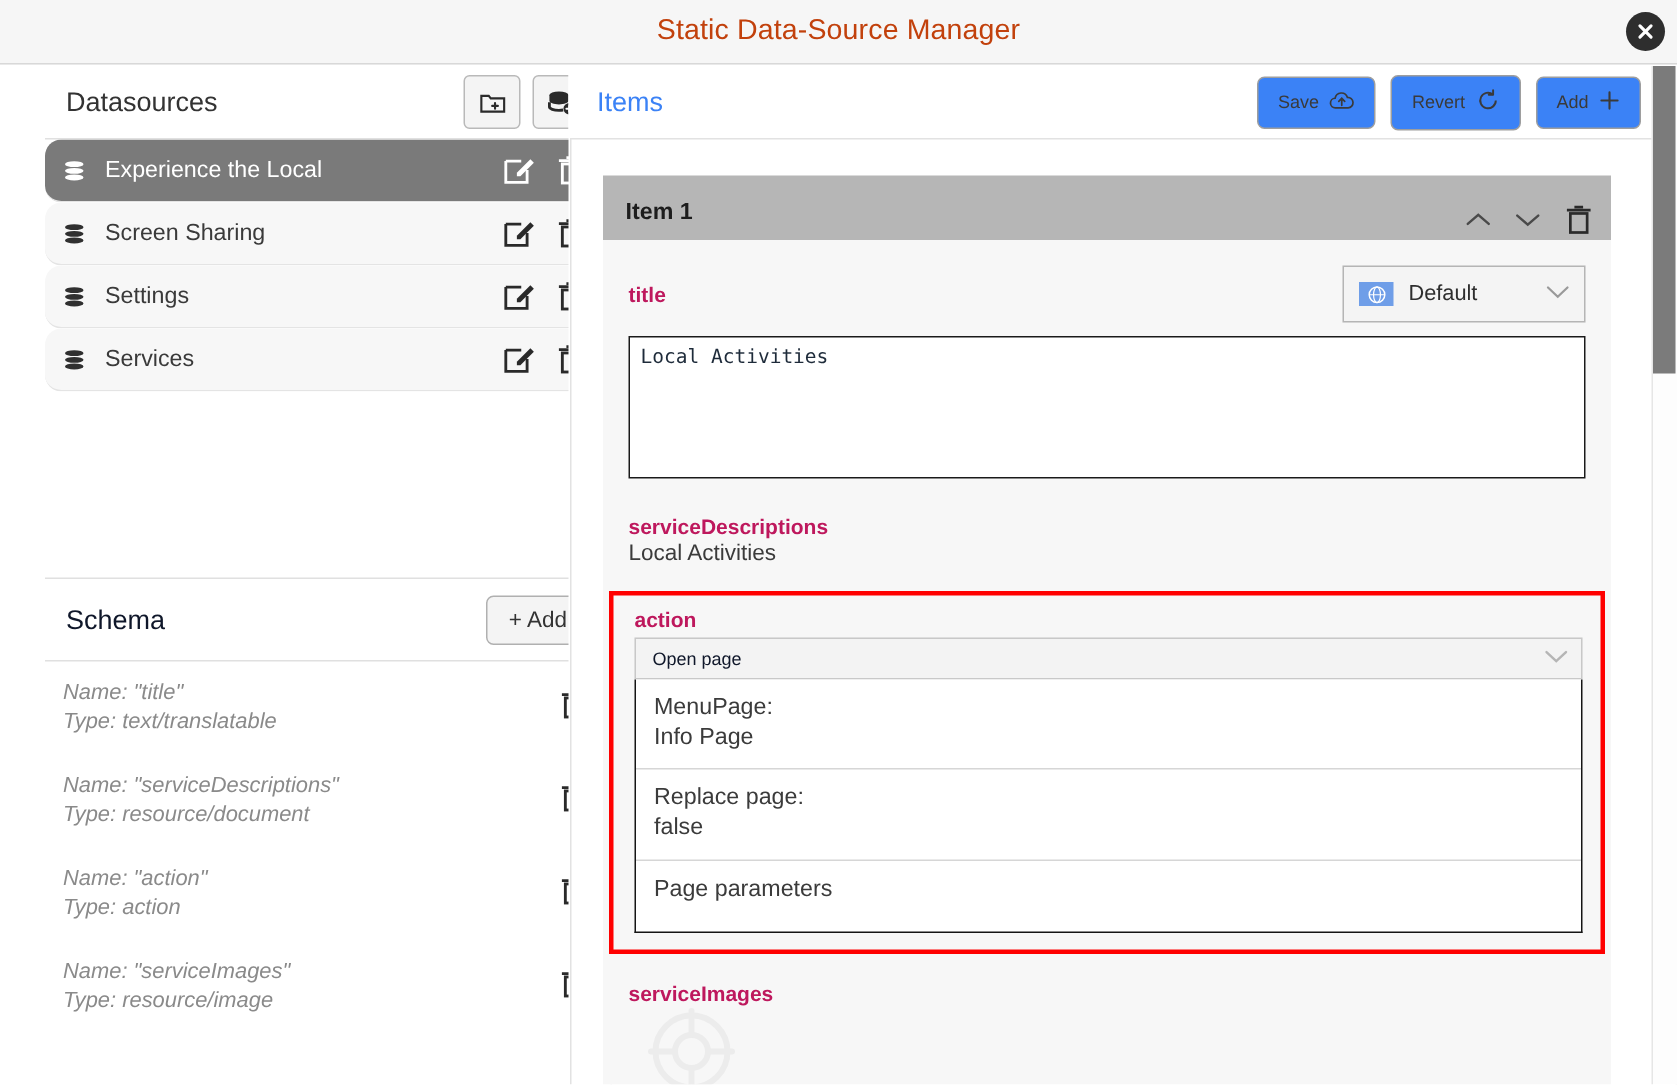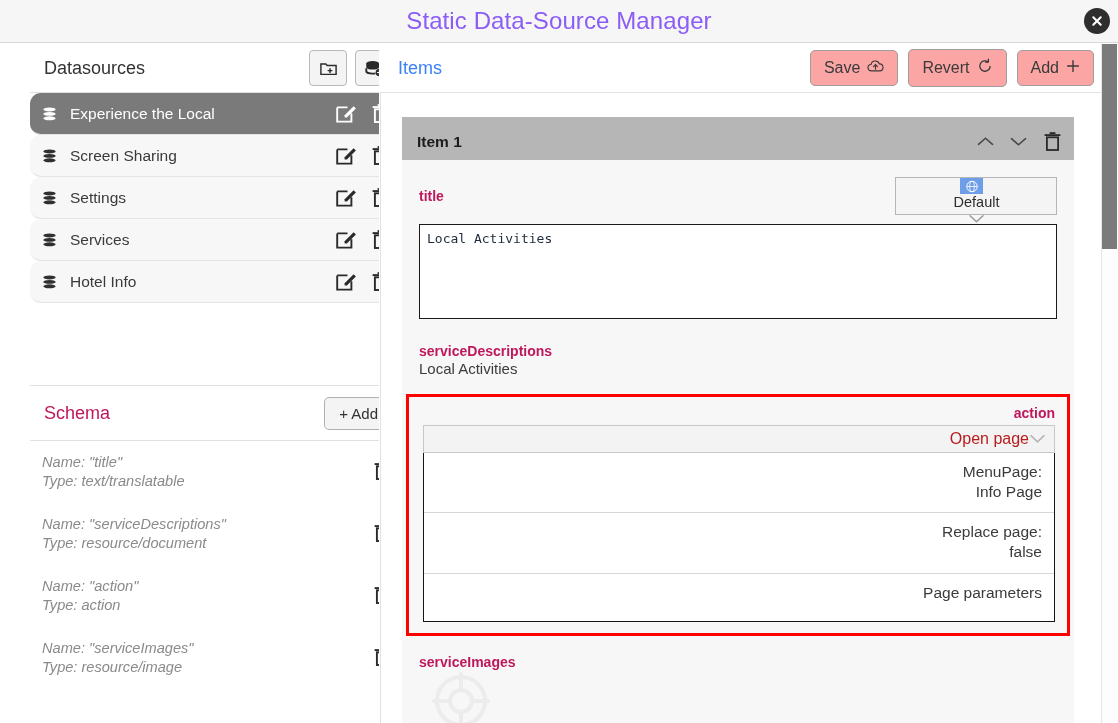--- a/index.html
+++ b/index.html
@@ -19,22 +19,22 @@
 
   
   .titlebar {
     position: absolute; left: 0; top: 0;
     width: 1118px; height: 43px;
     background: #f6f6f6;
     border-bottom: 1px solid #d8d8d8;
     display: flex; align-items: center; justify-content: center;
   }
   .titlebar .title {
-    font-size: 24px;
-    color: #8b5cf6;
+    font-size: 19px;
+    color: #c2410c;
     letter-spacing: .1px;
   }
   .close-btn {
     position: absolute; right: 8px; top: 8px;
     width: 26px; height: 26px; border-radius: 50%;
     background: #2e2e2e;
     display: flex; align-items: center; justify-content: center;
     cursor: pointer;
   }
   .close-btn svg { display: block; }
@@ -103,21 +103,21 @@
     display: flex; align-items: center;
     cursor: pointer;
   }
 
   .schema-header {
     display: flex; align-items: center;
     height: 54px;
     padding: 0 14px;
     background: #ffffff;
   }
-  .schema-header .hdr-label { flex: 1; font-size: 18px; color: #be185d; }
+  .schema-header .hdr-label { flex: 1; font-size: 18px; color: #0f172a; }
   .add-btn {
     border: 1px solid #b0b0b0;
     border-radius: 5px;
     background: #f4f4f4;
     font-size: 15px;
     color: #333;
     padding: 7px 14px;
     cursor: pointer;
     font-family: "Liberation Sans", sans-serif;
   }
@@ -152,22 +152,22 @@
   .items-header {
     height: 48px;
     display: flex; align-items: center;
     padding: 0 24px 0 19px;
     background: #ffffff;
   }
   .items-header .hdr-label { flex: 1; font-size: 18px; color: #3b82f6; }
   .tb-btn {
     border: 1px solid #9e9e9e;
     border-radius: 5px;
-    background: #fca5a5;
-    font-size: 16px;
+    background: #3b82f6;
+    font-size: 12px;
     color: #3a3a3a;
     padding: 8px 13px;
     margin-left: 10px;
     cursor: pointer;
     display: flex; align-items: center; gap: 7px;
     font-family: "Liberation Sans", sans-serif;
     white-space: nowrap;
   }
 
   .items-panel {
@@ -180,22 +180,22 @@
     overflow: hidden;
   }
   .item-card {
     position: absolute;
     left: 21px; top: 24px;
     width: 672px;
   }
   .item-card-head {
     background: #b6b6b6;
     height: 43px;
-    display: flex; align-items: center;
-    padding: 6px 12px 0 15px;
+    display: flex; 
+    padding: 16px 12px 0 15px;
   }
   .item-card-head .item-title {
     flex: 1;
     font-size: 15.5px; font-weight: bold; color: #1d1d1d;
   }
   .item-card-head .head-act {
     margin-left: 16px;
     display: flex; align-items: center;
     cursor: pointer;
   }
@@ -211,21 +211,20 @@
     display: flex; align-items: center; justify-content: space-between;
     height: 44px;
   }
   .lang-select {
     width: 162px; height: 38px;
     border: 1px solid #b5b5b5;
     background: #f4f4f4;
     display: flex; align-items: center;
     padding: 0 9px 0 10px;
     cursor: pointer;
-    flex-direction: column;
   }
   .lang-flag {
     width: 23px; height: 16px;
     background: #6f9ee8;
     display: flex; align-items: center; justify-content: center;
     margin-right: 10px;
     flex: none;
   }
   .lang-name { flex: 1; font-size: 14.5px; color: #2e2e2e; }
 
@@ -260,32 +259,31 @@
     display: inline-flex; align-items: center; gap: 8px;
     font-family: "Liberation Sans", sans-serif;
   }
 
   
   .action-block {
     margin: 17px -13px 0 -13px;
     border: 3px solid #ff0000;
     padding: 8px 12px 11px 14px;
     background: #f7f7f7;
-    text-align: right;
   }
   .action-select {
     margin-top: 4px;
     height: 28px;
     border: 1px solid #c8c8c8;
     background: #f3f3f3;
     display: flex; align-items: center;
     padding: 0 8px 0 11px;
     cursor: pointer;
   }
-  .action-select .sel-val { flex: 1; font-size: 16px; color: #b91c1c; }
+  .action-select .sel-val { flex: 1; font-size: 12px; color: #0f172a; }
   .action-props {
     border: 1px solid #151515;
     border-top: none;
     background: #ffffff;
   }
   .prop-row {
     padding: 9px 12px 10px 12px;
     border-top: 1px solid #d6d6d6;
     font-size: 15.5px;
     color: #3b3b3b;
@@ -444,43 +442,20 @@
         </span>
         <span class="row-act">
           <svg width="19" height="21" viewBox="0 0 19 21" aria-hidden="true">
             <path d="M1.6 4.1h15.8" stroke="#2a2a2a" stroke-width="1.9"></path>
             <path d="M6.6 2.1h5.8" stroke="#2a2a2a" stroke-width="1.9"></path>
             <rect x="3.9" y="6.3" width="11.2" height="12.7" fill="none" stroke="#2a2a2a" stroke-width="1.9"></rect>
           </svg>
         </span>
       </div>
 
-      <div class="ds-row">
-        <span class="db-icon">
-          <svg width="15" height="14" viewBox="0 0 16 15" aria-hidden="true">
-            <ellipse cx="8" cy="2.6" rx="6.6" ry="2.1" fill="#303030"></ellipse>
-            <ellipse cx="8" cy="7.4" rx="6.6" ry="2.1" fill="#303030"></ellipse>
-            <ellipse cx="8" cy="12.1" rx="6.6" ry="2.1" fill="#303030"></ellipse>
-          </svg>
-        </span>
-        <span class="ds-name">Hotel Info</span>
-        <span class="row-act">
-          <svg width="22" height="21" viewBox="0 0 22 21" aria-hidden="true">
-            <path d="M2.2 4.4h10.3 M2.2 4.4v14.2h14.2v-8.3" fill="none" stroke="#2a2a2a" stroke-width="1.9"></path>
-            <path d="M9.6 12.2 18.6 3.2l2.3 2.3-9 9h-2.3z" fill="#2a2a2a"></path>
-          </svg>
-        </span>
-        <span class="row-act">
-          <svg width="19" height="21" viewBox="0 0 19 21" aria-hidden="true">
-            <path d="M1.6 4.1h15.8" stroke="#2a2a2a" stroke-width="1.9"></path>
-            <path d="M6.6 2.1h5.8" stroke="#2a2a2a" stroke-width="1.9"></path>
-            <rect x="3.9" y="6.3" width="11.2" height="12.7" fill="none" stroke="#2a2a2a" stroke-width="1.9"></rect>
-          </svg>
-        </span>
-      </div>
 
     </div>
 
     <div class="schema-header">
       <div class="hdr-label">Schema</div>
       <button class="add-btn">+ Add</button>
     </div>
 
     <div class="schema-list">
       <div class="schema-row">

